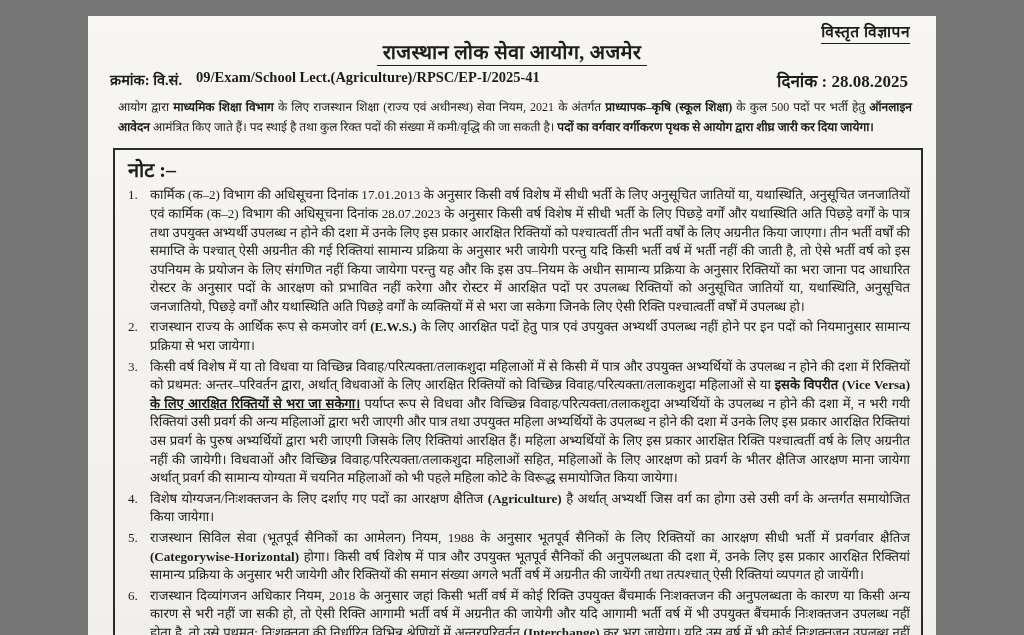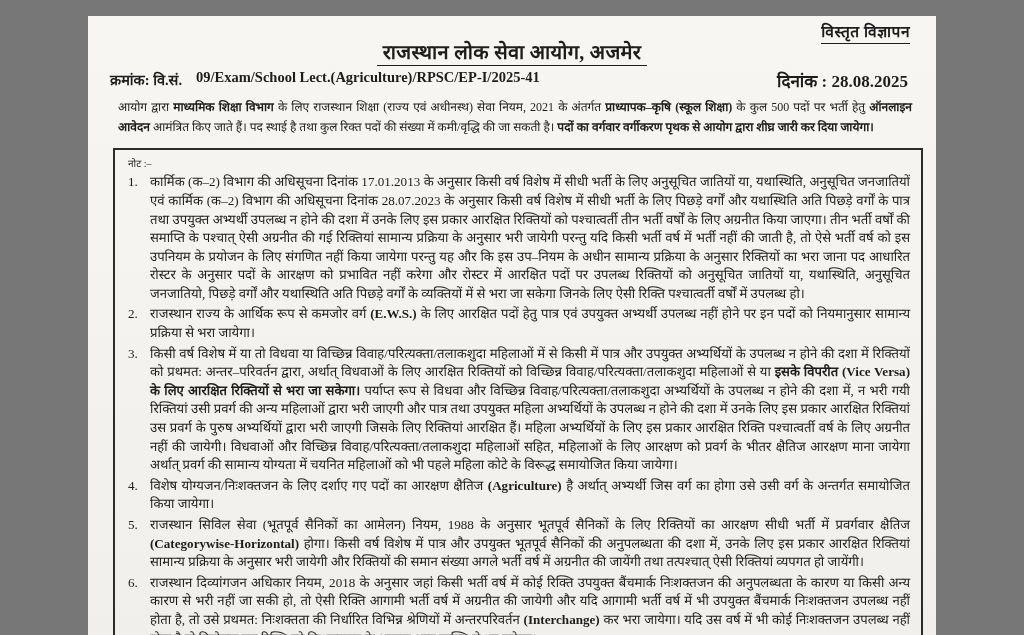--- a/index.html
+++ b/index.html
@@ -41,34 +41,34 @@
     text-align:justify;
   }
   .note-box{
     margin:11px 13px 0 25px;
     border:2px solid #2c2c2c;
     padding:5px 11px 30px 11px;
     min-height:560px;
     background:transparent;
   }
   .note-heading{
-    font-weight:normal;font-size:10px;
+    font-weight:bold;font-size:20px;
     margin:1px 0 3px 2px;
   }
   .note-list{margin:0;padding:0;}
   .note-item{
     display:flex;
     font-size:13.1px;
     line-height:18.6px;
     margin-bottom:2px;
   }
   .note-item .num{flex:none;width:22px;padding-left:2px;}
   .note-item .body{flex:1;text-align:justify;}
   .b{font-weight:bold;}
-  .u{}
+  .u{text-decoration:underline;}
   .accent-bar{
     position:absolute;left:0;right:0;bottom:0;height:9px;
     z-index:5;
   }
 </style>
 </head>
 <body>
 
 <div class="page">
 

